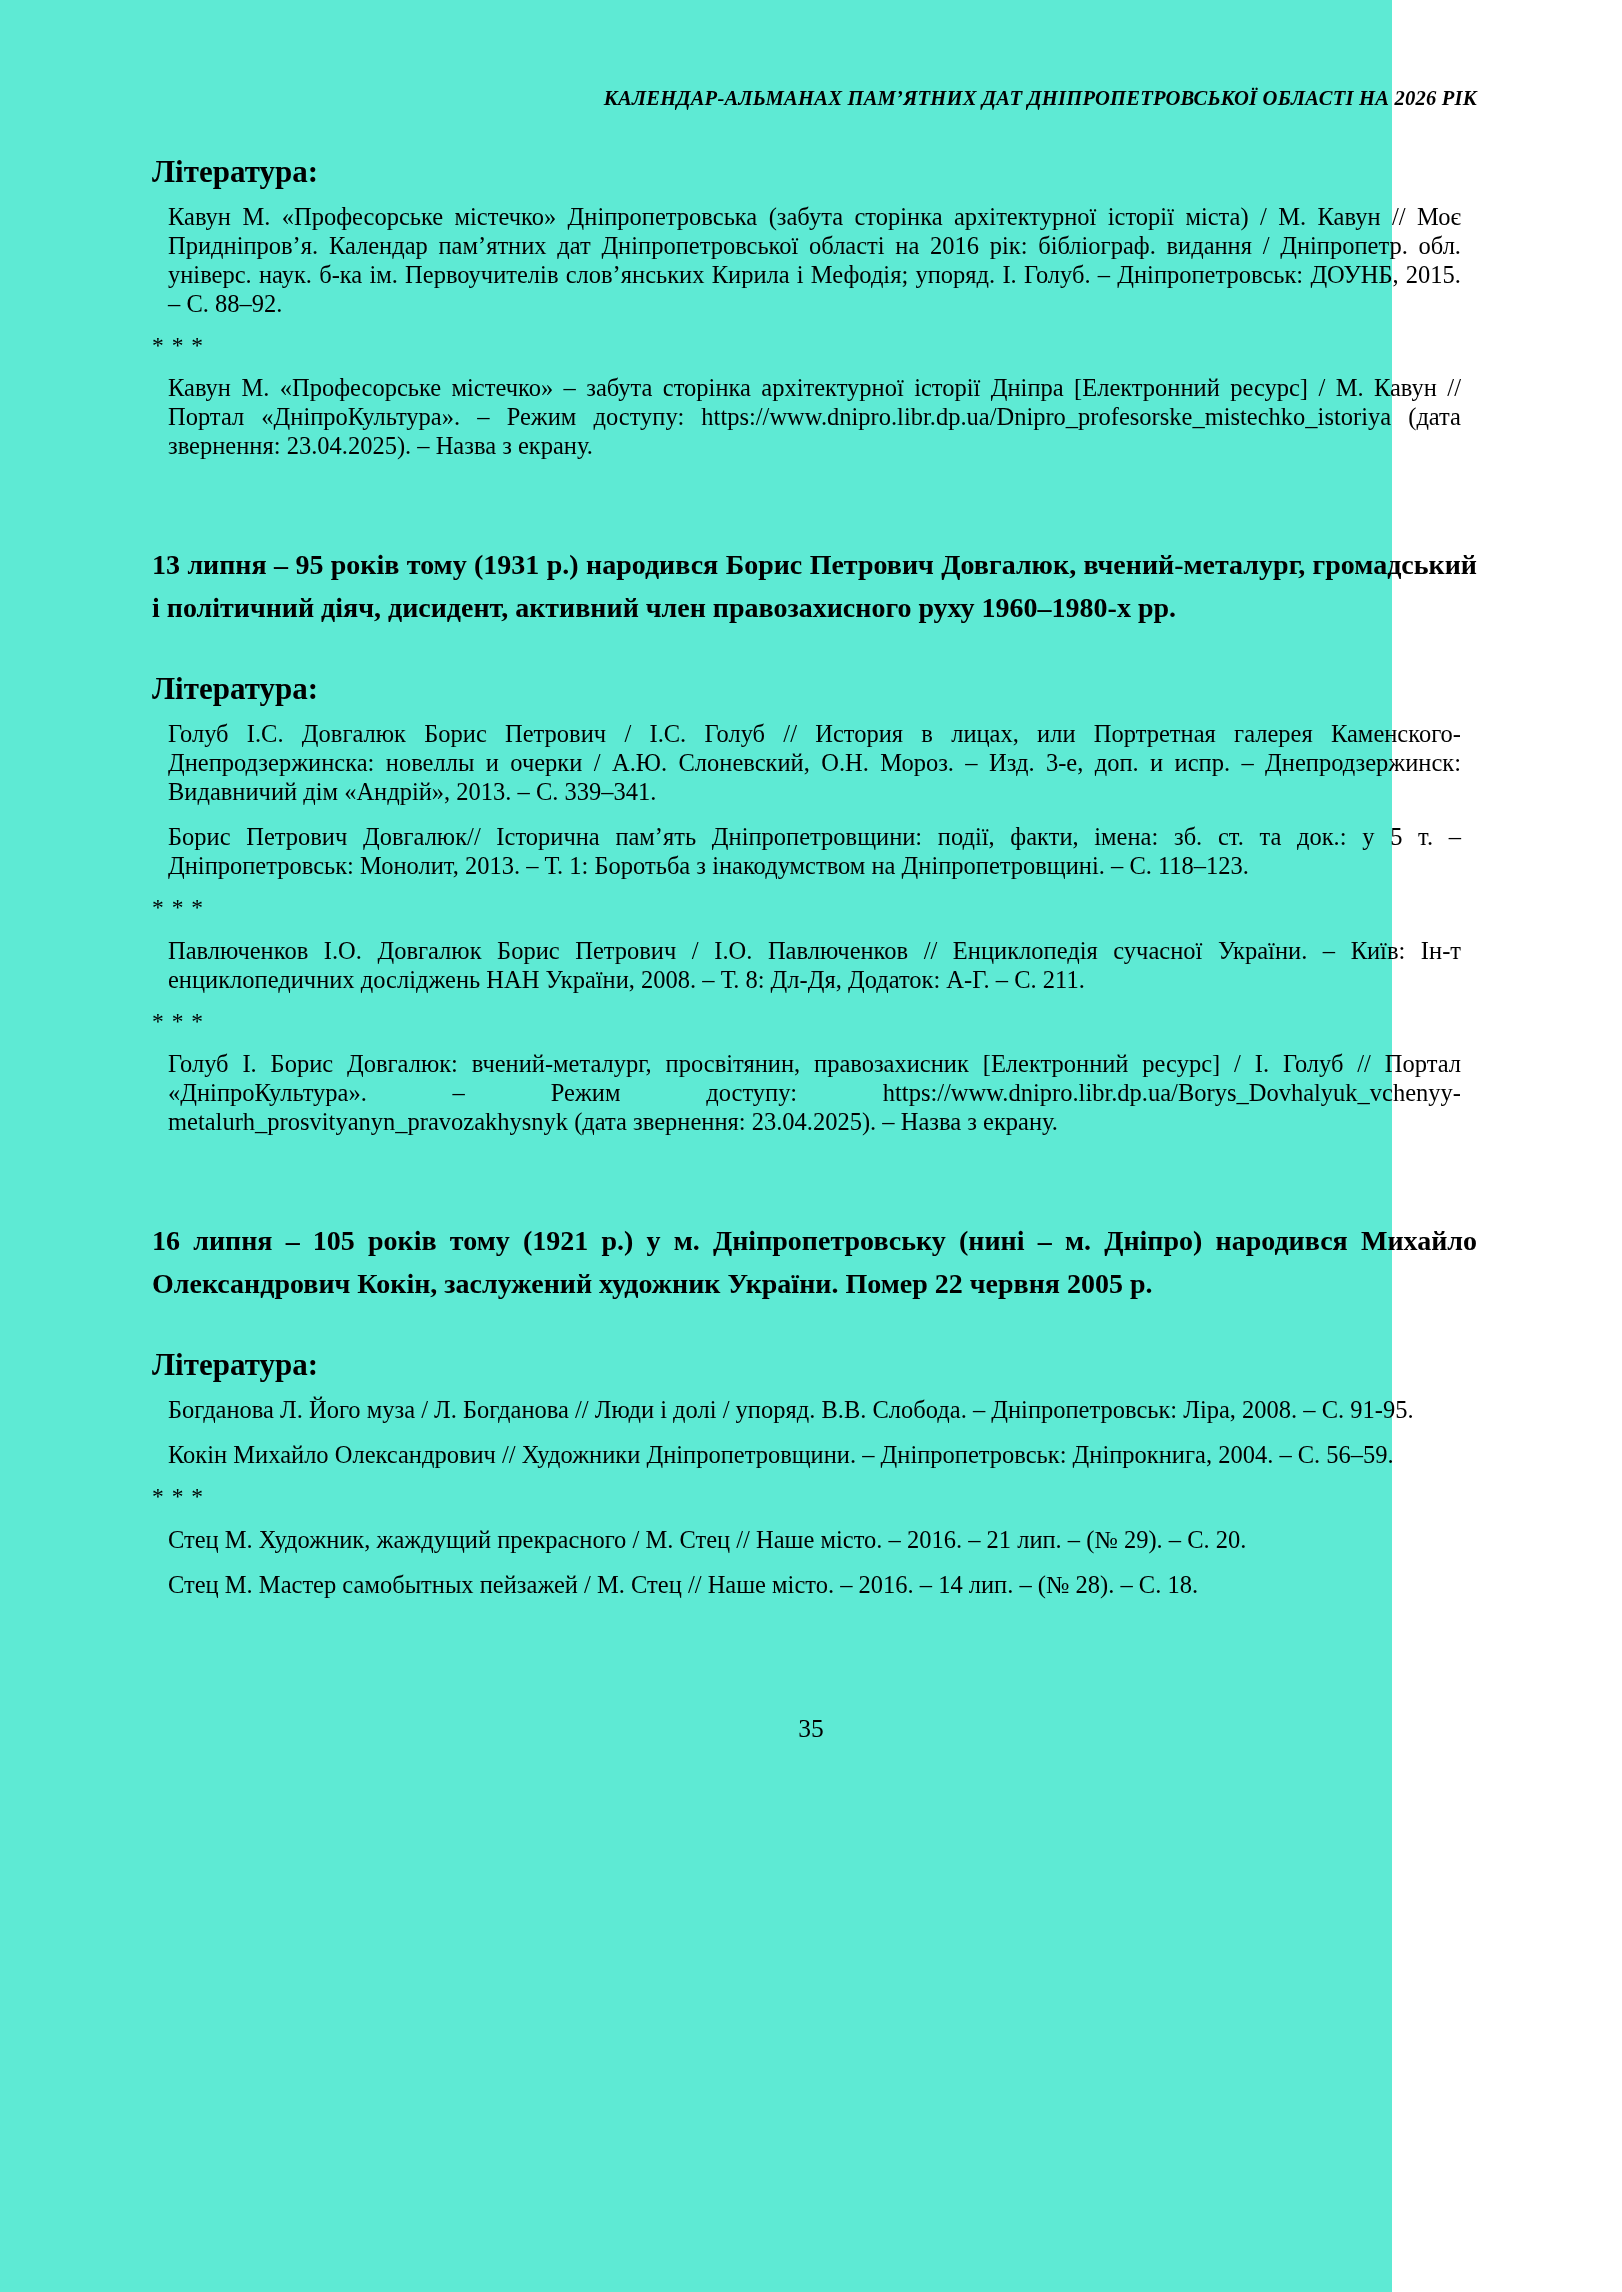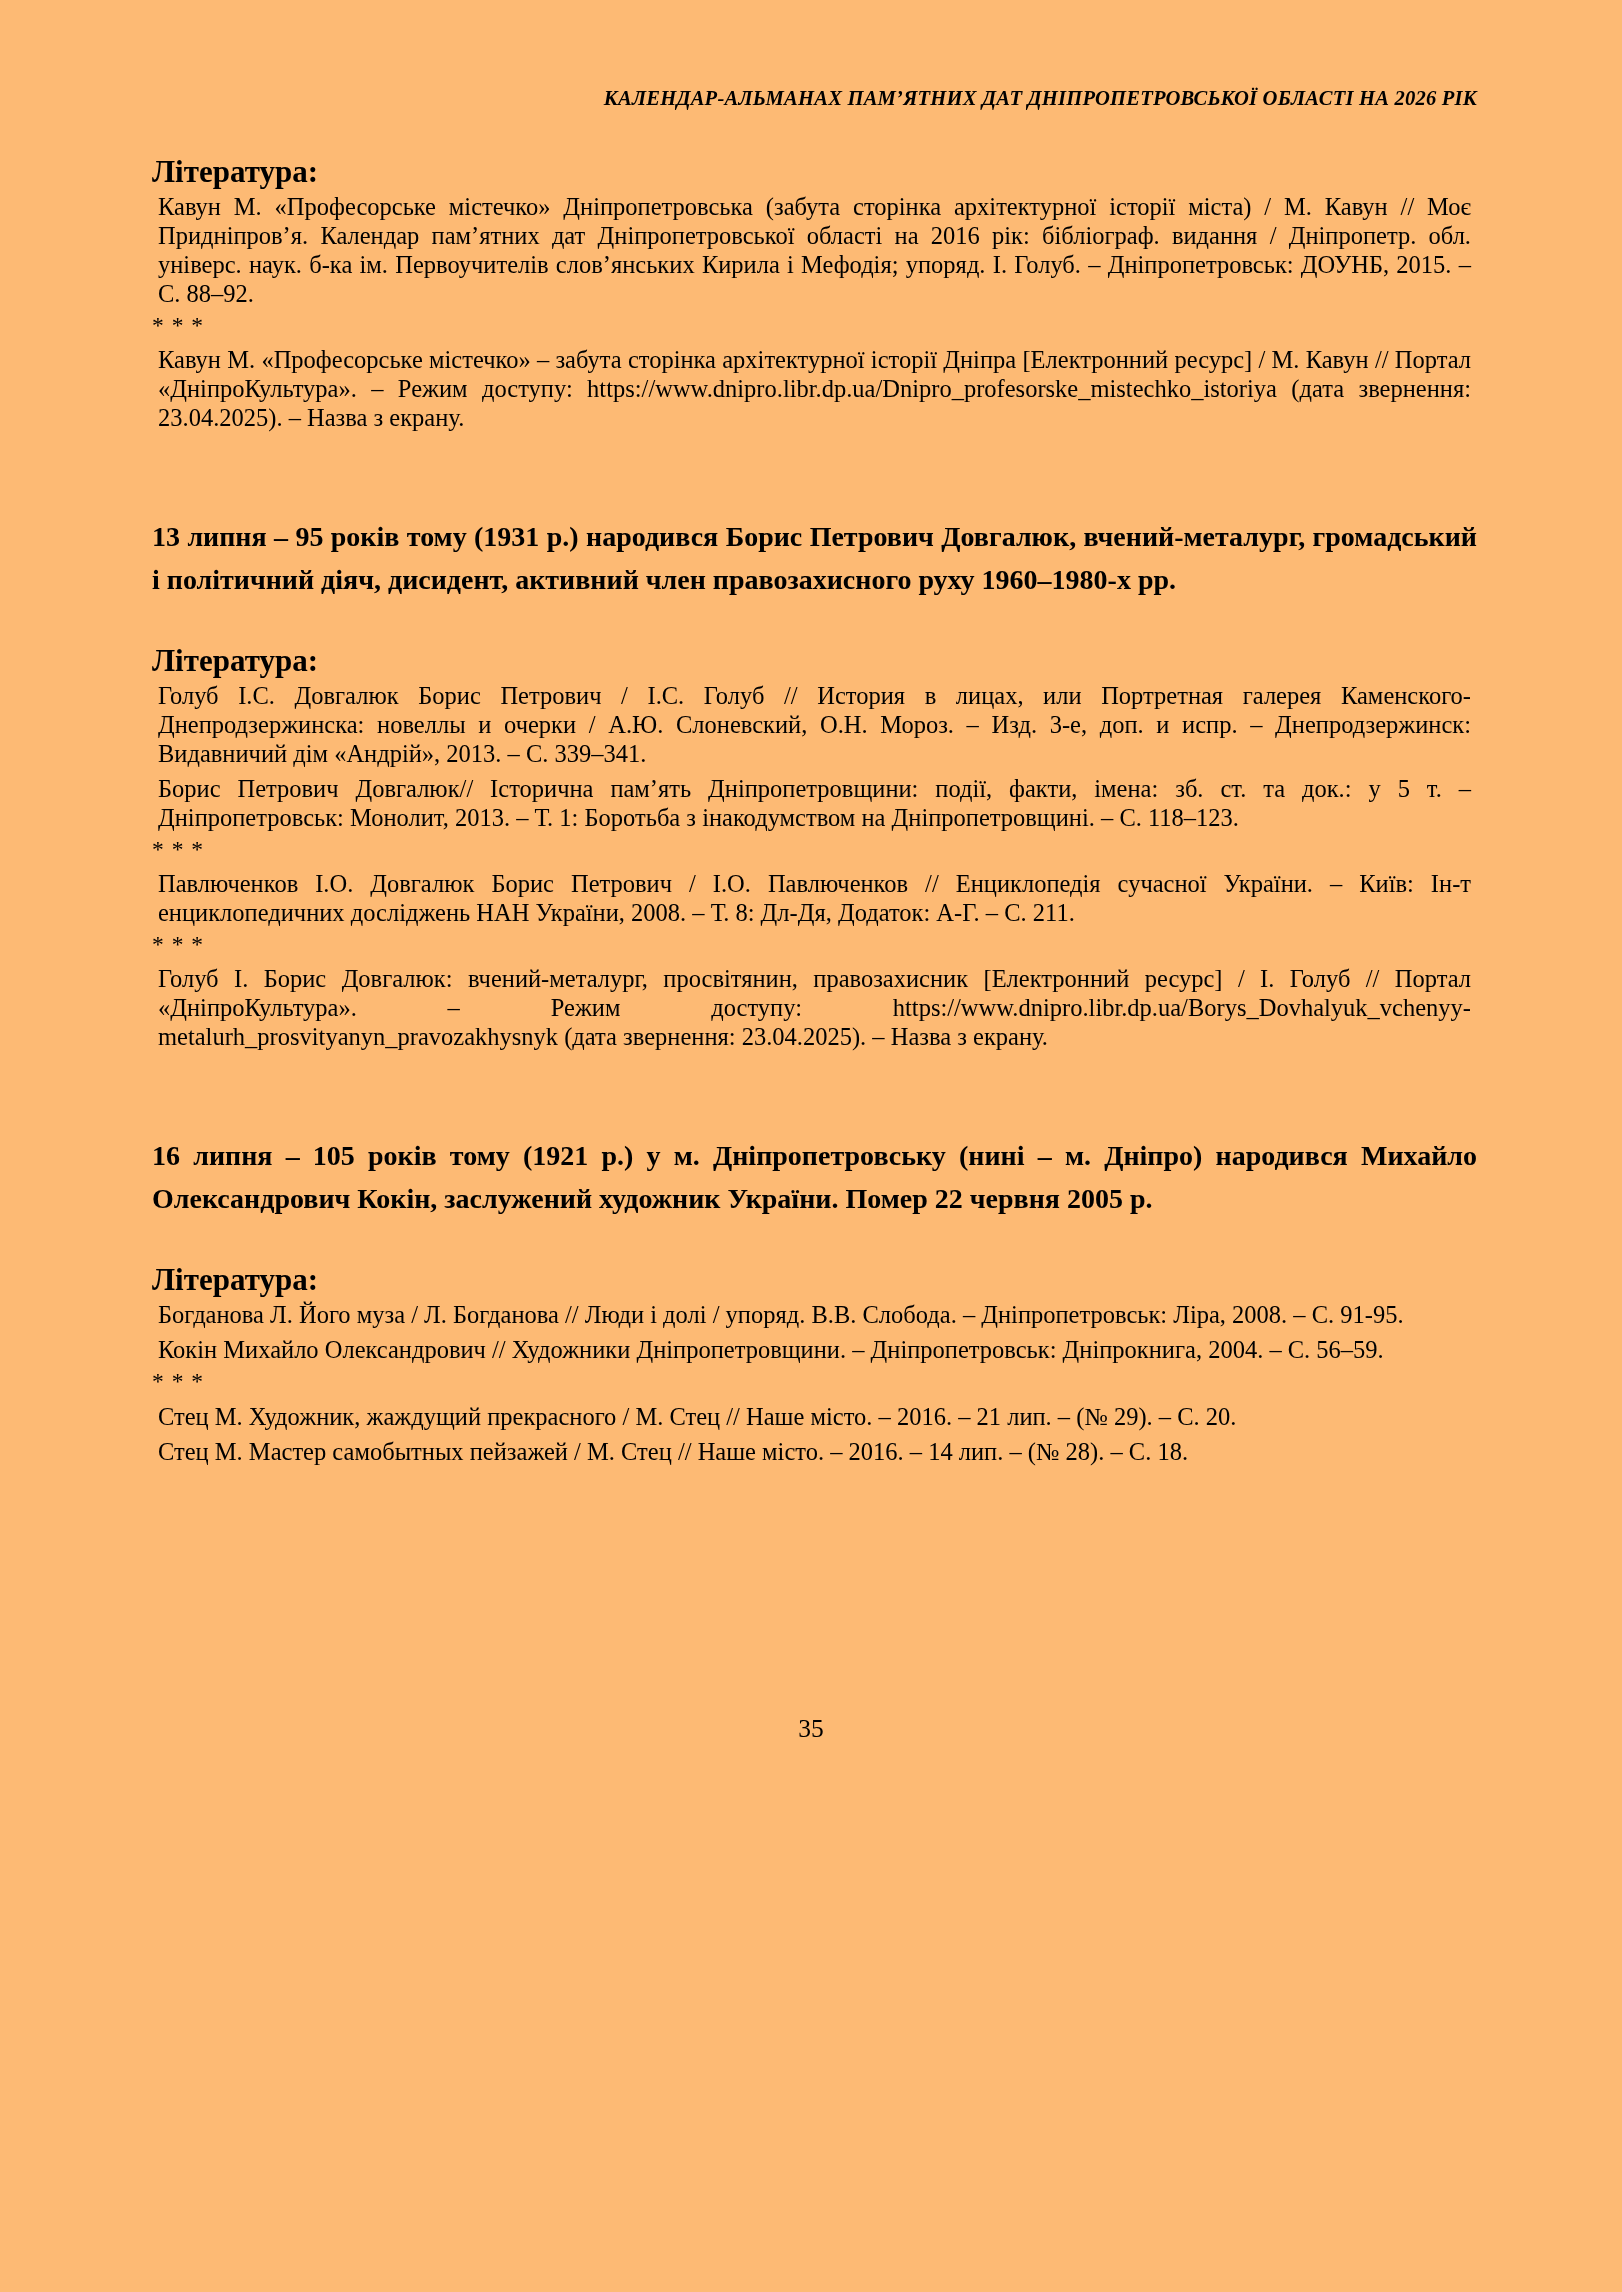--- a/index.html
+++ b/index.html
@@ -3,21 +3,21 @@
 <meta charset="utf-8">
 <style>
   html, body { margin: 0; padding: 0; background: #ffffff; }
   body {
     width: 1622px; height: 2293px;
     color: #000000;
     font-family: "Liberation Serif", "DejaVu Serif", serif;
     position: relative;
     overflow: hidden;
   }
-  .sheet { position: relative; width: 1622px; height: 2293px; background: #fdba74; }
+  .sheet { position: relative; width: 1392px; height: 2293px; background: #5eead4; }
   .content { position: absolute; left: 152px; top: 0; width: 1325px; }
 
   .running-header {
     margin-top: 86px;
     text-align: right;
     font-style: italic;
     font-weight: bold;
     font-size: 20.6px;
     line-height: 25.5px;
     letter-spacing: 0.2px;
@@ -34,21 +34,21 @@
   }
   .section + .section .heading { margin-top: 83px; }
 
   .lit-label {
     margin: 45px 0 0 0;
     font-size: 31px;
     font-weight: bold;
     line-height: 29px;
   }
   .entry {
-    margin: 6px;
+    margin: 16px;
     font-size: 24.5px;
     line-height: 29px;
     text-align: justify;
   }
   .sep {
     margin: 0 0 7.8px 0;
     font-size: 23.5px;
     line-height: 23.5px;
     letter-spacing: 1px;
   }

